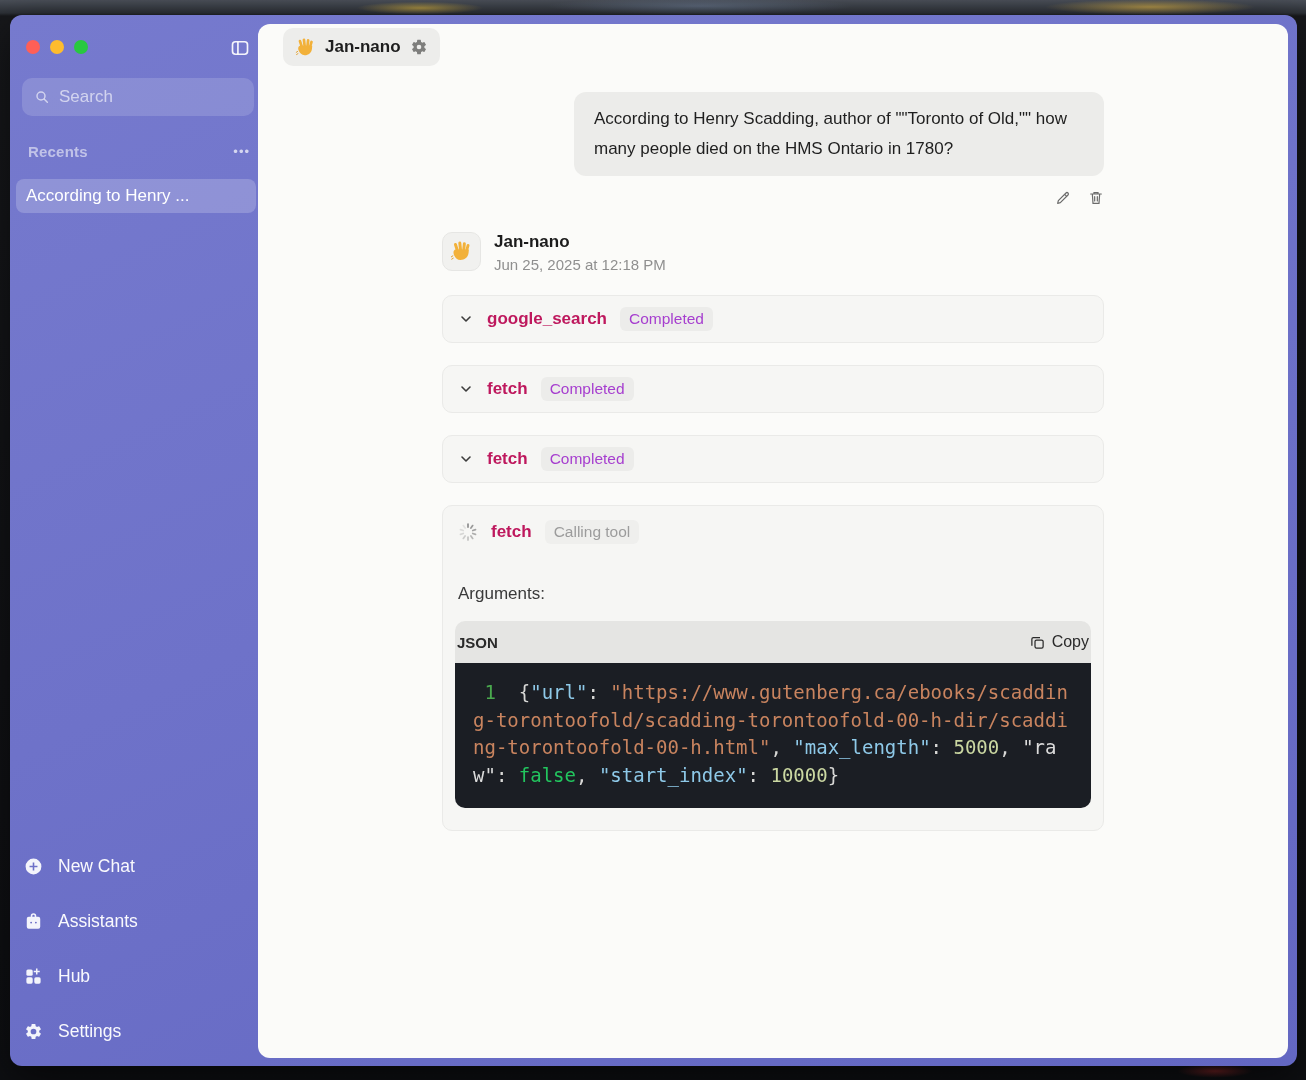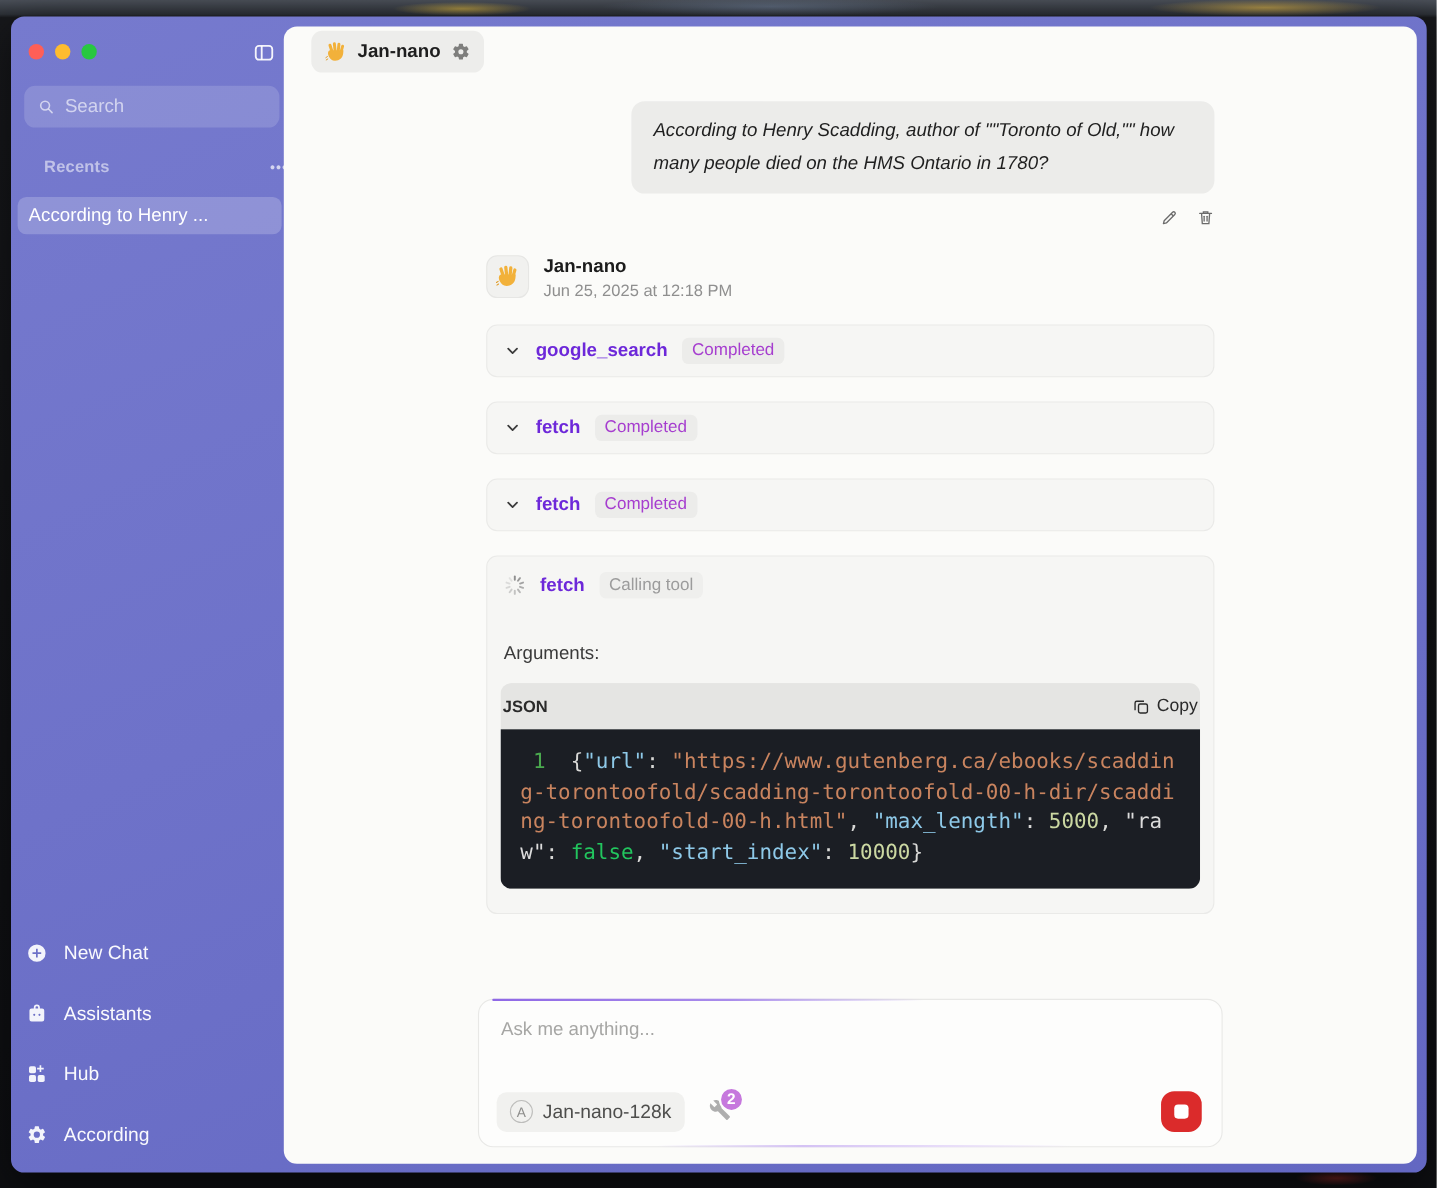--- a/index.html
+++ b/index.html
@@ -23,21 +23,21 @@
   .traffic{ position:absolute; left:16px; top:25px; display:flex; gap:10px; }
   .dot{ width:14px; height:14px; border-radius:50%; display:inline-block; }
   .dot.red{ background:#ff5f57; } .dot.yellow{ background:#febc2e; } .dot.green{ background:#28c840; }
   .side-toggle{ position:absolute; left:220px; top:23px; width:20px; height:20px; background:none; border:none; cursor:pointer; }
   .search{
     position:absolute; left:12px; top:63px; width:232px; height:38px;
     background:rgba(255,255,255,.15); border-radius:10px;
     display:flex; align-items:center; gap:9px; padding:16px 12px;
   }
   .search span{ color:rgba(255,255,255,.62); font-size:17px; }
-  .recents-row{ position:absolute; left:30px; top:128px; width:222px; display:flex; justify-content:space-between; align-items:center; }
+  .recents-row{ position:absolute; left:18px; top:128px; width:222px; display:flex; justify-content:space-between; align-items:center; }
   .recents-row .rec{ font-size:15px; font-weight:700; color:rgba(255,255,255,.55); letter-spacing:.2px; }
   .recents-row .menu{ font-size:13px; color:rgba(255,255,255,.7); letter-spacing:1px; cursor:pointer; }
   .chat-item{
     position:absolute; left:6px; top:164px; width:240px; height:34px;
     background:rgba(255,255,255,.2); border-radius:8px;
     display:flex; align-items:center; padding:0 10px; cursor:pointer;
   }
   .chat-item span{ font-size:17px; color:#fff; white-space:nowrap; overflow:hidden; }
   .side-nav{ position:absolute; left:14px; bottom:20px; display:flex; flex-direction:column; gap:26px; }
   .nav-row{ display:flex; align-items:center; gap:15px; height:29px; cursor:pointer; }
@@ -51,34 +51,34 @@
   .tab{
     position:absolute; left:25px; top:4px; height:38px;
     background:#ededeb; border-radius:10px;
     display:flex; align-items:center; gap:9px; padding:0 12px; cursor:pointer;
   }
   .tab .title{ font-size:17px; font-weight:600; color:#1e1e1e; }
   .chat{ position:absolute; left:0; top:0; right:0; bottom:150px; overflow:hidden; }
   .col{ width:662px; margin:0 auto; padding-top:68px; display:flex; flex-direction:column; }
   .bubble{
     align-self:flex-end; width:530px; background:#ececea; border-radius:12px;
-    padding:12px 20px; font-size:17px; line-height:30px; color:#1f1f1f;font-style:italic;
+    padding:12px 20px; font-size:17px; line-height:30px; color:#1f1f1f;
   }
   .msg-actions{ align-self:flex-end; margin-top:14px; display:flex; gap:17px; }
   .msg-actions button{ background:none; border:none; padding:0; cursor:pointer; line-height:0; }
   .asst-head{ display:flex; gap:13px; margin-top:26px; align-items:flex-start; }
   .avatar{ width:39px; height:39px; border-radius:10px; background:#f1f1ef; border:1px solid #e6e6e4;
            display:flex; align-items:center; justify-content:center; }
   .asst-name{ font-size:17px; font-weight:700; color:#1c1c1c; }
   .asst-time{ font-size:15px; color:#8f8f8f; margin-top:4px; }
   .tool-row{
     margin-top:22px; height:48px; background:#f6f6f4; border:1px solid #eaeae8; border-radius:10px;
     display:flex; align-items:center; gap:13px; padding:0 15px; cursor:pointer;
   }
-  .tool-name{ font-size:17px; font-weight:700; color:#6d28d9; }
+  .tool-name{ font-size:17px; font-weight:700; color:#be185d; }
   .badge{ font-size:15.5px; padding:3px 9px; border-radius:6px; background:#ececea; }
   .badge.done{ color:#a63ecf; }
   .badge.calling{ color:#9c9c9c; background:#efefed; }
   .tool-expanded{
     margin-top:22px; background:#f6f6f4; border:1px solid #eaeae8; border-radius:10px;
     padding:5px 12px 22px 12px;
   }
   .tool-expanded .tool-row.plain{ margin:0; border:none; background:transparent; padding:0 3px; height:42px; }
   .args-label{ margin-top:31px; margin-left:3px; font-size:17px; color:#3a3a3a; }
   .code-card{ margin-top:17px; border-radius:10px; overflow:hidden; }
@@ -186,21 +186,21 @@
             <rect x="3" y="13" width="8" height="8" rx="2"></rect>
           <rect x="13" y="13" width="8" height="8" rx="2"></rect>
           <path d="M17 2.5h2v3h3v2h-3v3h-2v-3h-3v-2h3v-3z" transform="translate(-1,-0.5) scale(0.95)"></path>
         </svg>
         <span>Hub</span>
       </div>
       <div class="nav-row">
         <svg width="19" height="19" viewBox="0 0 24 24" fill="rgba(255,255,255,.92)">
           <path d="M19.14 12.94c.04-.3.06-.61.06-.94 0-.32-.02-.64-.07-.94l2.03-1.58a.49.49 0 0 0 .12-.61l-1.92-3.32a.49.49 0 0 0-.59-.22l-2.39.96c-.5-.38-1.03-.7-1.62-.94l-.36-2.54a.48.48 0 0 0-.48-.41h-3.84a.48.48 0 0 0-.47.41l-.36 2.54c-.59.24-1.13.57-1.62.94l-2.39-.96a.49.49 0 0 0-.59.22L2.74 8.87a.48.48 0 0 0 .12.61l2.03 1.58c-.05.3-.09.63-.09.94s.02.64.07.94l-2.03 1.58a.49.49 0 0 0-.12.61l1.92 3.32c.12.22.37.29.59.22l2.39-.96c.5.38 1.03.7 1.62.94l.36 2.54c.05.24.24.41.48.41h3.84c.24 0 .44-.17.47-.41l.36-2.54c.59-.24 1.13-.56 1.62-.94l2.39.96c.22.08.47 0 .59-.22l1.92-3.32a.49.49 0 0 0-.12-.61l-2.01-1.58zM12 15.6A3.6 3.6 0 1 1 12 8.4a3.6 3.6 0 0 1 0 7.2z"></path>
         </svg>
-        <span>According</span>
+        <span>Settings</span>
       </div>
     </nav>
   </aside>
 
   <main class="panel">
 
     <div class="tab">
       <svg width="21" height="21" viewBox="0 0 24 24">
         <g fill="#f2b13a">
           <rect x="5.2" y="3" width="3.1" height="11" rx="1.55" transform="rotate(-18 6.7 8)"></rect>
@@ -320,36 +320,15 @@
                 <span>Copy</span>
               </button>
             </div>
             <pre><code><span class="tok-ln"> 1  </span><span class="tok-p">{</span><span class="tok-k">"url"</span><span class="tok-p">: </span><span class="tok-s">"https://www.gutenberg.ca/ebooks/scadding-torontoofold/scadding-torontoofold-00-h-dir/scadding-torontoofold-00-h.html"</span><span class="tok-p">, </span><span class="tok-k">"max_length"</span><span class="tok-p">: </span><span class="tok-n">5000</span><span class="tok-p">, </span><span class="tok-w">"raw"</span><span class="tok-p">: </span><span class="tok-b">false</span><span class="tok-p">, </span><span class="tok-k">"start_index"</span><span class="tok-p">: </span><span class="tok-n">10000</span><span class="tok-p">}</span></code></pre>
           </div>
         </div>
 
       </div>
     </section>
 
-    <div class="composer">
-      <div class="hair top"></div>
-      <div class="hair bottom"></div>
-      <div class="ph">Ask me anything...</div>
-      <div class="comp-row">
-        <div class="model-pill">
-          <span class="a-badge">A</span>
-          <span class="mname">Jan-nano-128k</span>
-        </div>
-        <div class="tools-btn">
-          <svg width="20" height="20" viewBox="0 0 24 24" fill="#a0a0a0">
-            <path d="M22.7 19l-9.1-9.1c.9-2.3.4-5-1.5-6.9-2-2-5-2.4-7.4-1.3L9 6 6 9 1.6 4.7C.4 7.1.9 10.1 2.9 12.1c1.9 1.9 4.6 2.4 6.9 1.5l9.1 9.1c.4.4 1 .4 1.4 0l2.3-2.3c.5-.4.5-1 .1-1.4z" opacity=".85"></path>
-          </svg>
-          <span class="count">2</span>
-        </div>
-        <div class="spacer"></div>
-        <button class="stop">
-          <span class="stop-sq"></span>
-        </button>
-      </div>
-    </div>
 
   </main>
 </div>
 
 </body></html>

